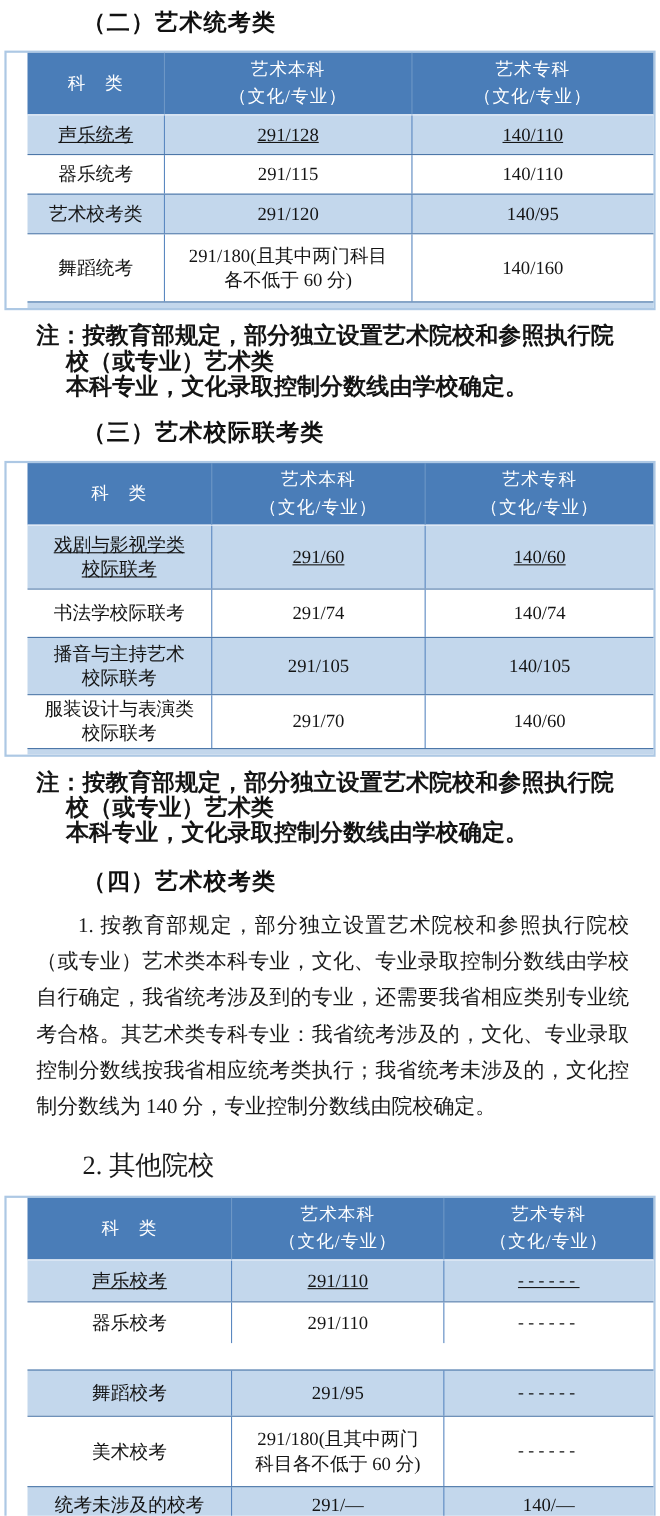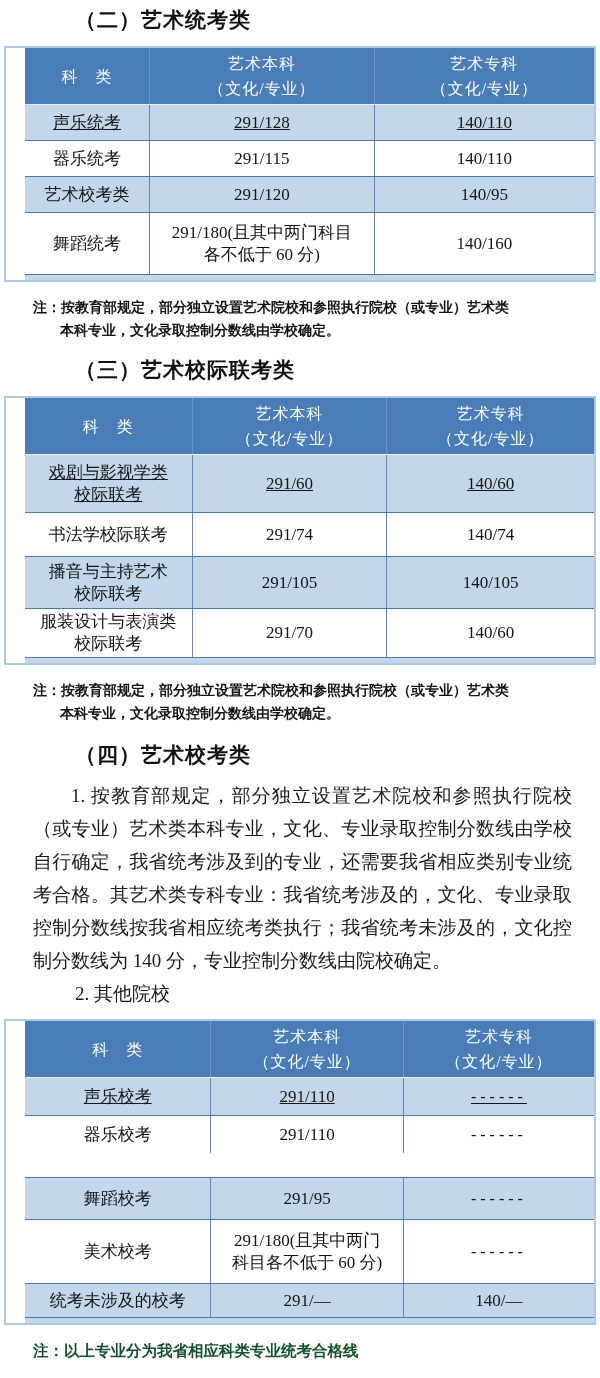--- a/index.html
+++ b/index.html
@@ -76,42 +76,42 @@
 
   
   .t1 .c1 { width: 21.8%; } .t1 .c2 { width: 39.5%; } .t1 .c3 { width: 38.7%; }
   .t2 .c1 { width: 29.3%; } .t2 .c2 { width: 34.2%; } .t2 .c3 { width: 36.5%; }
   .t3 .c1 { width: 32.6%; } .t3 .c2 { width: 33.8%; } .t3 .c3 { width: 33.6%; }
 
   .dash { letter-spacing: 4px; font-size: 16px; }
 
   .note {
     margin: 14px 26px 0 33px;
-    font-family: Liberation Sans, sans-serif;
+    font-family: Liberation Mono, monospace;
     font-weight: 600;
-    font-size: 14px;
+    font-size: 21px;
     line-height: 23px;
     color: #141414;
     white-space: pre-line;
     padding-left: 27px;
     text-indent: -27px;
   }
 
   .body-par {
     margin: 10px 28px 0 33px;
     font-size: 19px;
     line-height: 33px;
     text-align: justify;
     text-indent: 2em;
     color: #1a1a1a;
   }
 
   .subtitle {
-    margin: 4px 0 0 75px;
-    font-size: 19px;
+    margin: 20px 0 0 75px;
+    font-size: 24px;
     color: #1a1a1a;
   }
 
   .final-note {
     margin: 16px 26px 0 33px;
     font-family: "Liberation Sans", "DejaVu Sans", sans-serif;
     font-weight: 600;
     font-size: 15.5px;
     color: #14532d;
   }

